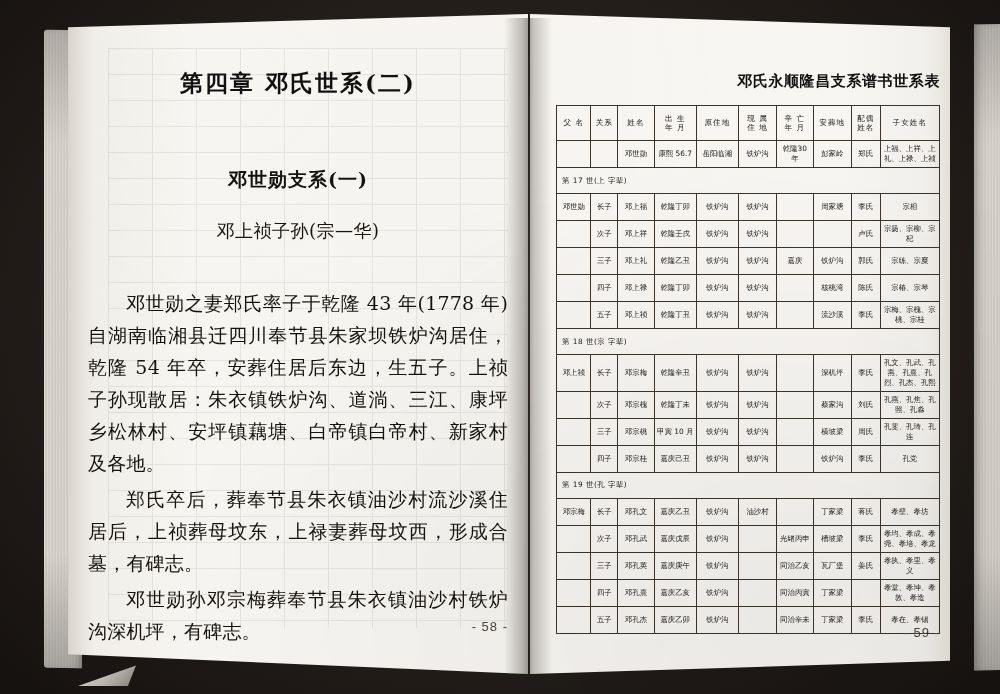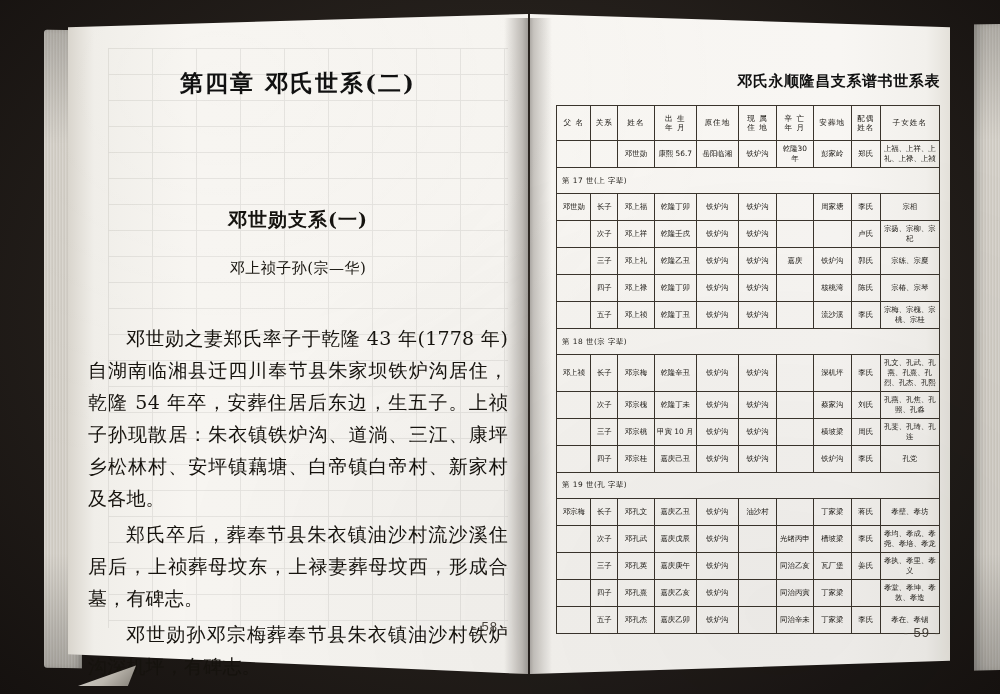--- a/index.html
+++ b/index.html
@@ -143,27 +143,27 @@
     letter-spacing: 2px;
     margin-top: 28px;
     color: #111;
   }
   .section-title {
     text-align: center;
     font-family: "DejaVu Serif", "Liberation Serif", serif;
     font-weight: bold;
     font-size: 19px;
     letter-spacing: 1px;
-    margin-top: 108px;
+    margin-top: 68px;
     color: #15130f;
   }
   .sub-title {
     text-align: center;
     font-family: "DejaVu Serif", "Liberation Serif", serif;
-    font-size: 15px;
+    font-size: 18px;
     letter-spacing: .5px;
     margin-top: 26px;
     color: #18150f;
   }
   .body-block { margin-top: 44px; }
   .body-para {
     font-family: "DejaVu Serif", "Liberation Serif", serif;
     font-size: 19px;
     line-height: 32px;
     text-align: justify;

